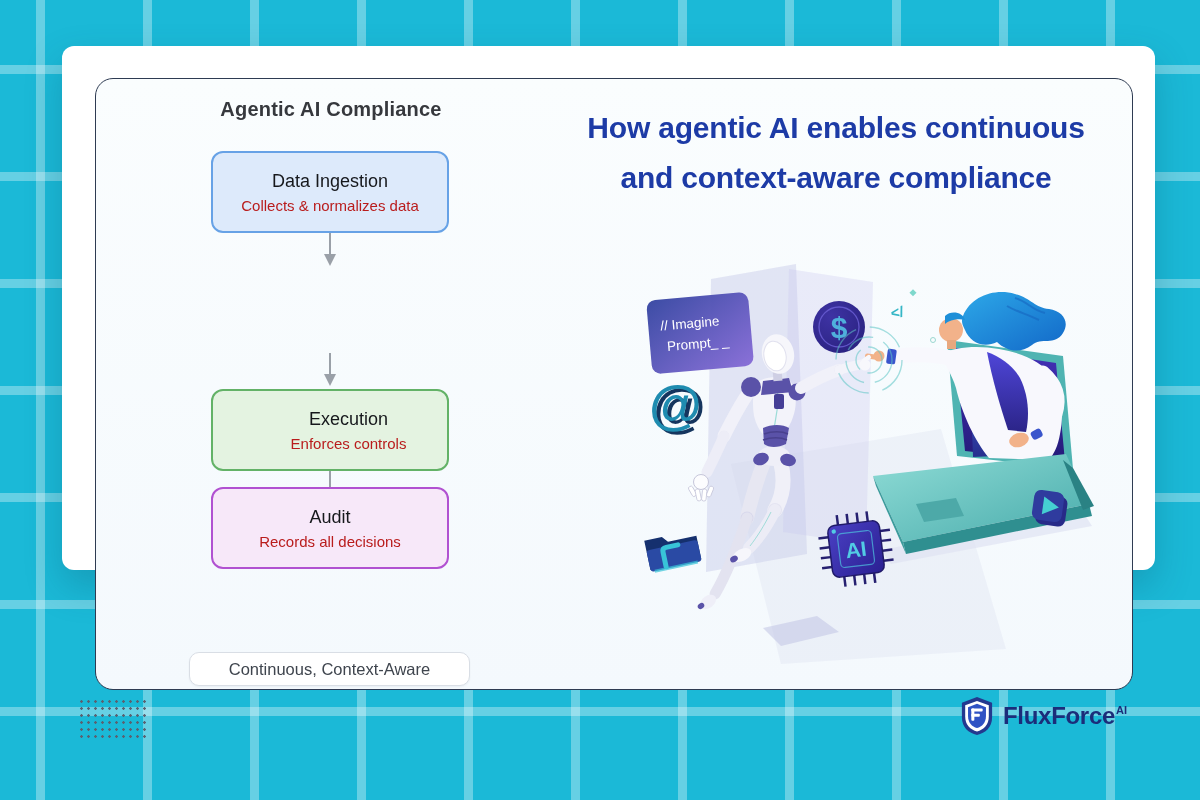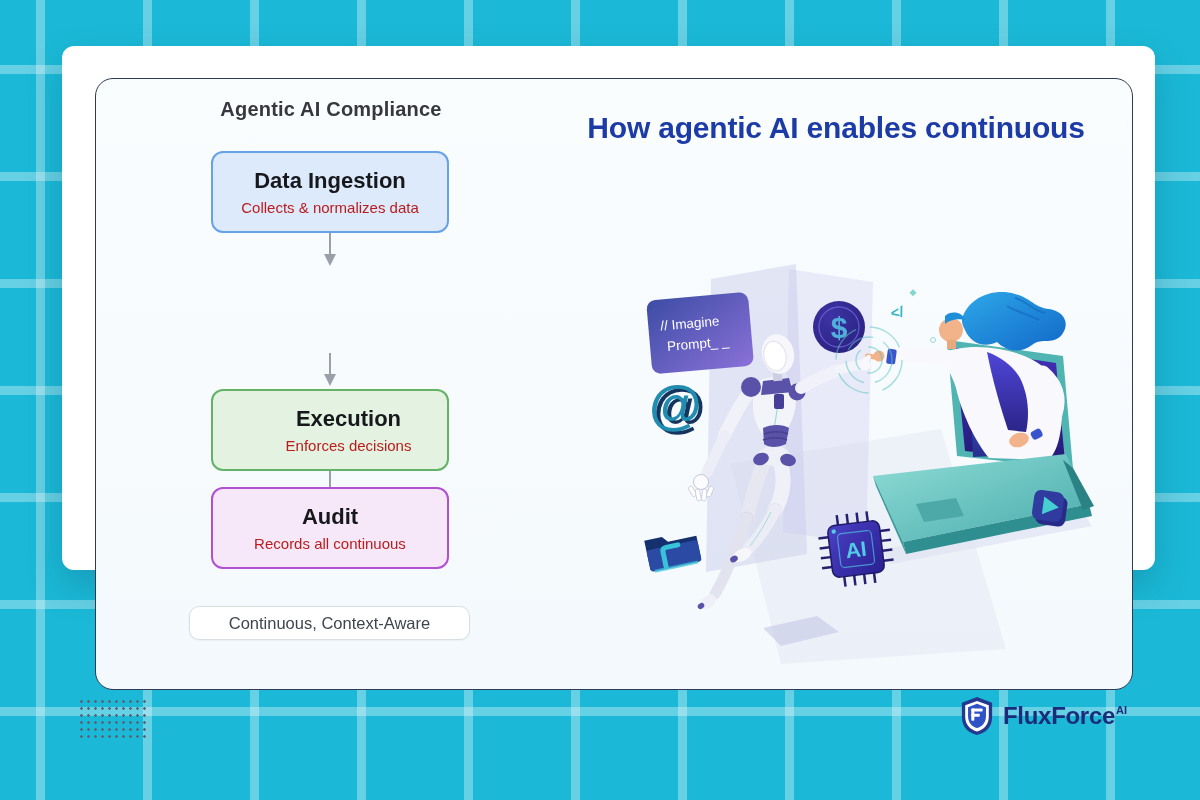--- a/index.html
+++ b/index.html
@@ -27,25 +27,25 @@
   .diagram-heading{
     position:absolute; left:0; top:19px; width:470px; text-align:center;
     font-size:20px; font-weight:bold; color:#36383d; letter-spacing:.2px;
   }
   .flow-box{
     position:absolute; left:115px; width:238px; height:82px;
     border:2px solid; border-radius:12px;
     display:flex; flex-direction:column; align-items:center; justify-content:center; gap:5px;
     text-align:center;
   }
-  .flow-box .bt{ font-size:22px; font-weight:bold; color:#16181c; }
+  .flow-box .bt{ font-size:18px; font-weight:normal; color:#16181c; }
   .flow-box .bs{ font-size:15px; color:#b91c1c; }
   .flow-arrow{ position:absolute; left:226px; width:16px; }
   .pill{
-    position:absolute; left:93px; top:527px; width:281px; height:34px;
+    position:absolute; left:93px; top:573px; width:281px; height:34px;
     background:#ffffff; border:1.5px solid #d9dee5; border-radius:10px;
     display:flex; align-items:center; justify-content:center;
     font-size:16.5px; color:#3f454e; box-shadow:0 1px 2px rgba(20,40,60,.05);
   }
   .headline{
     position:absolute; left:445px; top:24px; width:590px; text-align:center;
     font-size:30px; line-height:50px; font-weight:bold; color:#1d3ba6; letter-spacing:-.2px;
   }
   .illus{ position:absolute; left:515px; top:175px; width:505px; height:425px; }
   
@@ -78,35 +78,36 @@
       <svg class="flow-arrow" style="top:154px" width="16" height="34">
         <line x1="8" y1="0" x2="8" y2="22" stroke="#9aa0a8" stroke-width="2"></line>
         <polygon points="2,21 14,21 8,33" fill="#9aa0a8"></polygon>
       </svg>
       <svg class="flow-arrow" style="top:274px" width="16" height="34">
         <line x1="8" y1="0" x2="8" y2="22" stroke="#9aa0a8" stroke-width="2"></line>
         <polygon points="2,21 14,21 8,33" fill="#9aa0a8"></polygon>
       </svg>
       <div class="flow-box" style="top: 310px; background: rgb(228, 243, 225); border-color: rgb(99, 178, 103); padding-left: 37px;">
         <div class="bt">Execution</div>
-        <div class="bs">Enforces decisions</div>
+        <div class="bs">Enforces controls</div>
       </div>
       <svg class="flow-arrow" style="top:392px" width="16" height="34">
         <line x1="8" y1="0" x2="8" y2="22" stroke="#9aa0a8" stroke-width="2"></line>
         <polygon points="2,21 14,21 8,33" fill="#9aa0a8"></polygon>
       </svg>
       <div class="flow-box" style="top: 408px; background: rgb(247, 232, 249); border-color: rgb(177, 81, 209);">
         <div class="bt">Audit</div>
-        <div class="bs">Records all continuous</div>
+        <div class="bs">Records all decisions</div>
       </div>
 
       <div class="pill">Continuous, Context-Aware</div>
 
       <div class="headline">
         <div>How agentic AI enables continuous</div>
+        <div>and context-aware compliance</div>
       </div>
 
       <svg class="illus" viewBox="0 0 505 425">
         <defs>
           <linearGradient id="gCode" x1="0" y1="0" x2="1" y2="1">
             <stop offset="0" stop-color="#2e3f9e"></stop>
               <stop offset="1" stop-color="#8468d6"></stop>
           </linearGradient>
           <linearGradient id="gScreen" x1="0" y1="0" x2="0" y2="1">
             <stop offset="0" stop-color="#4430b8"></stop>

